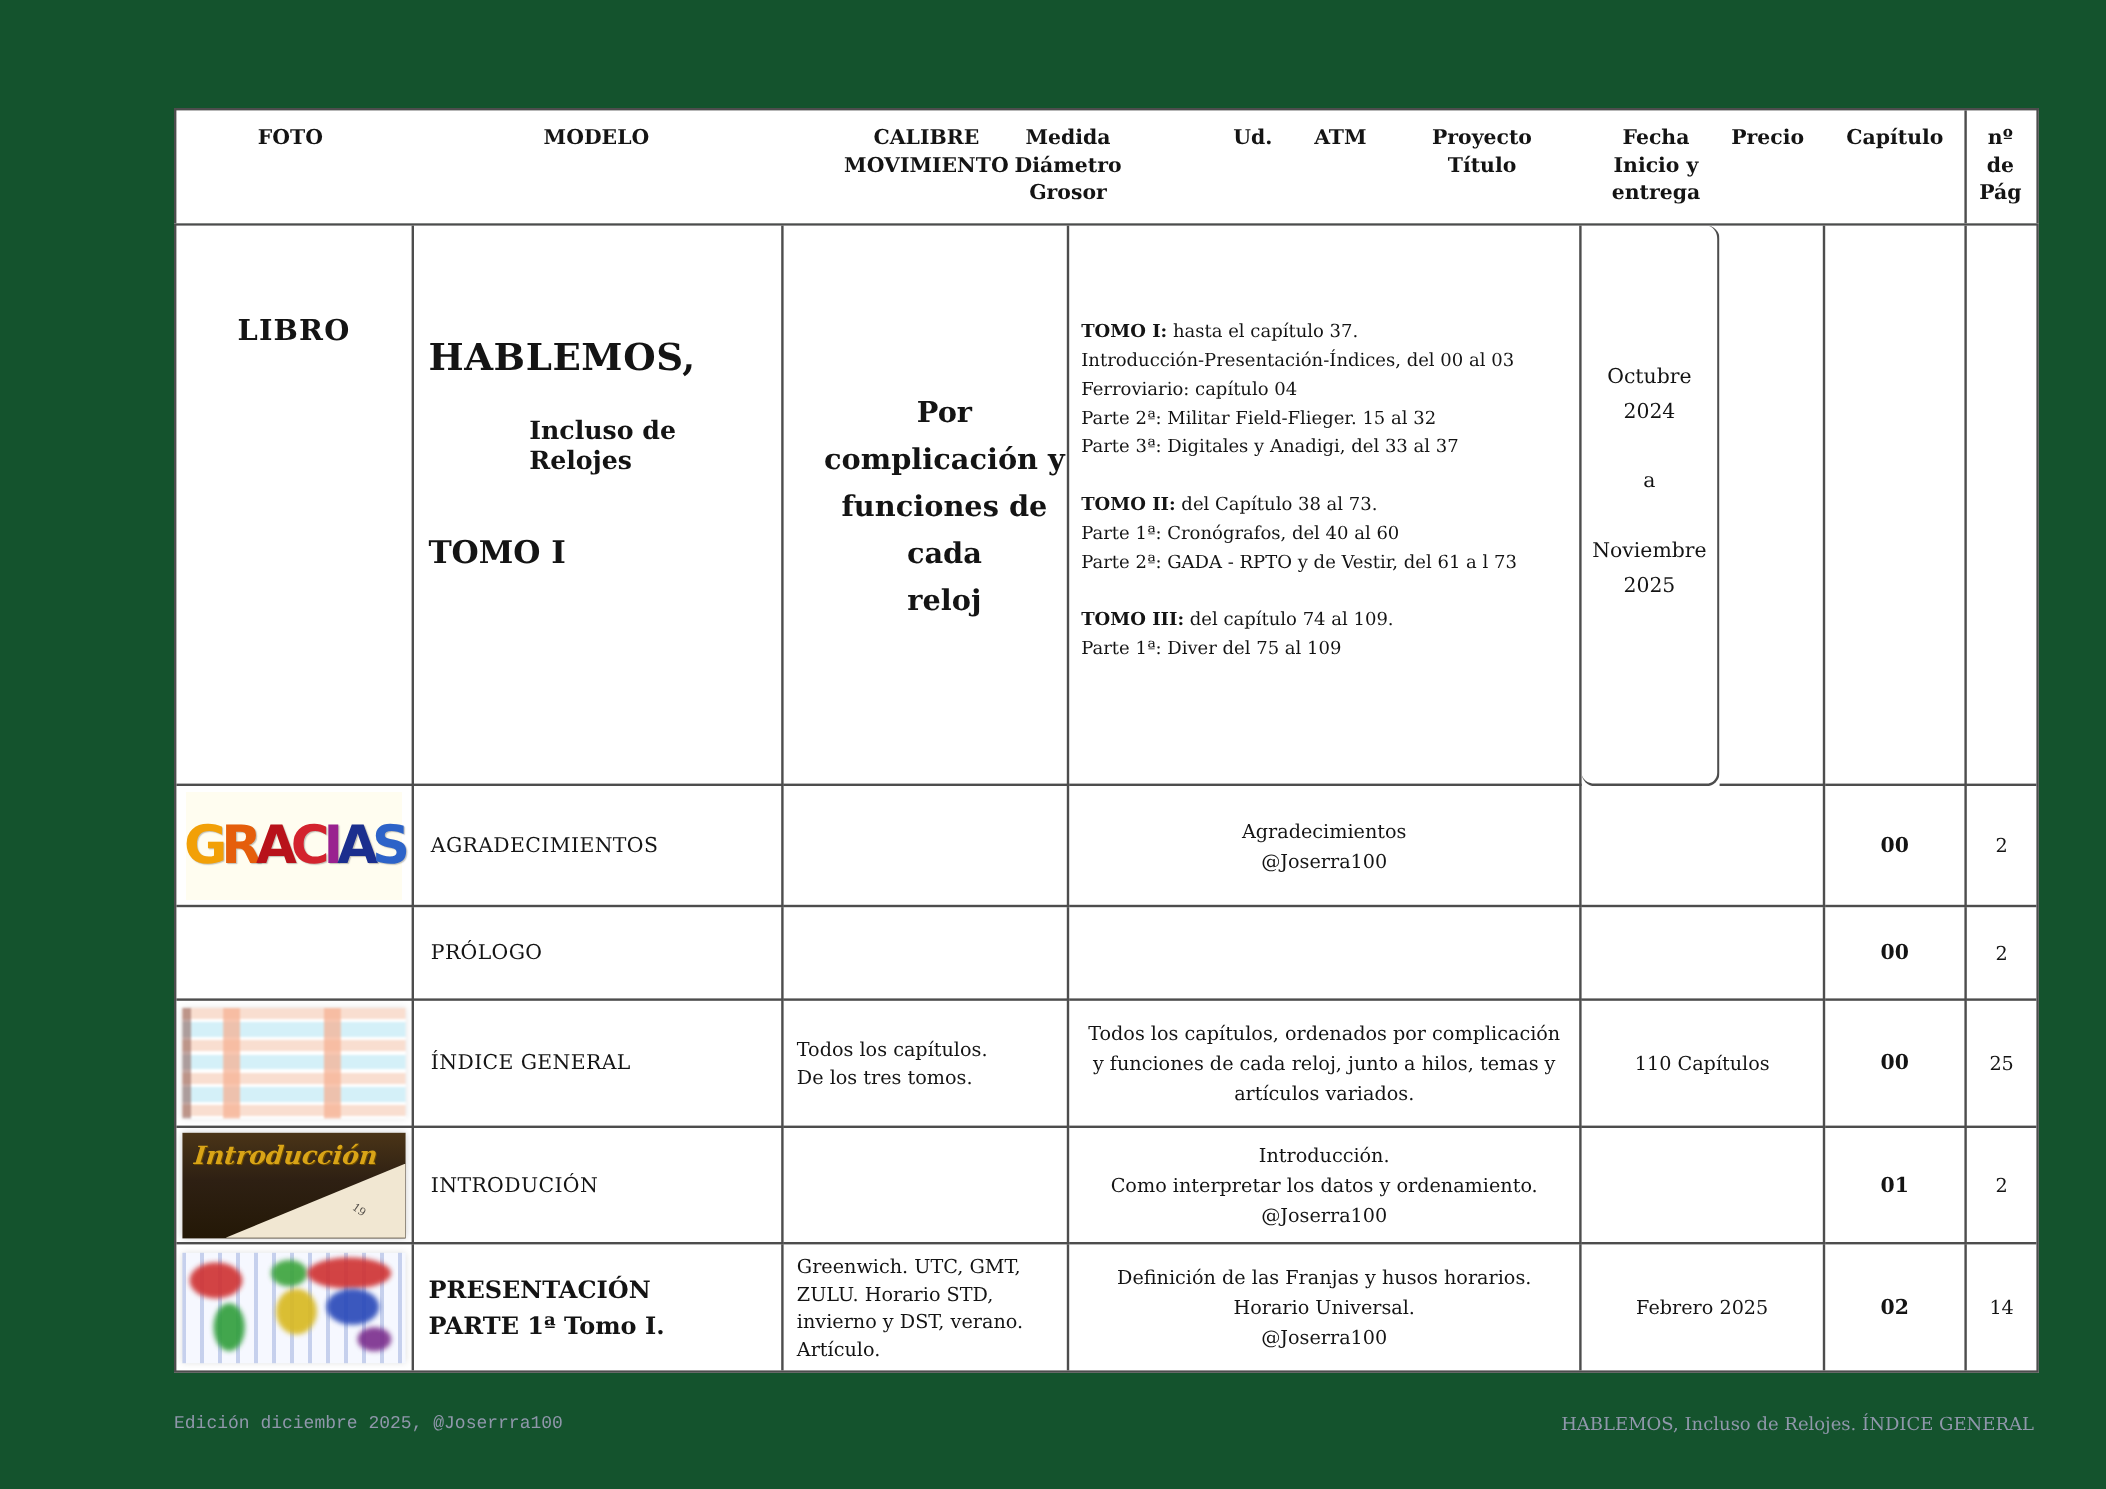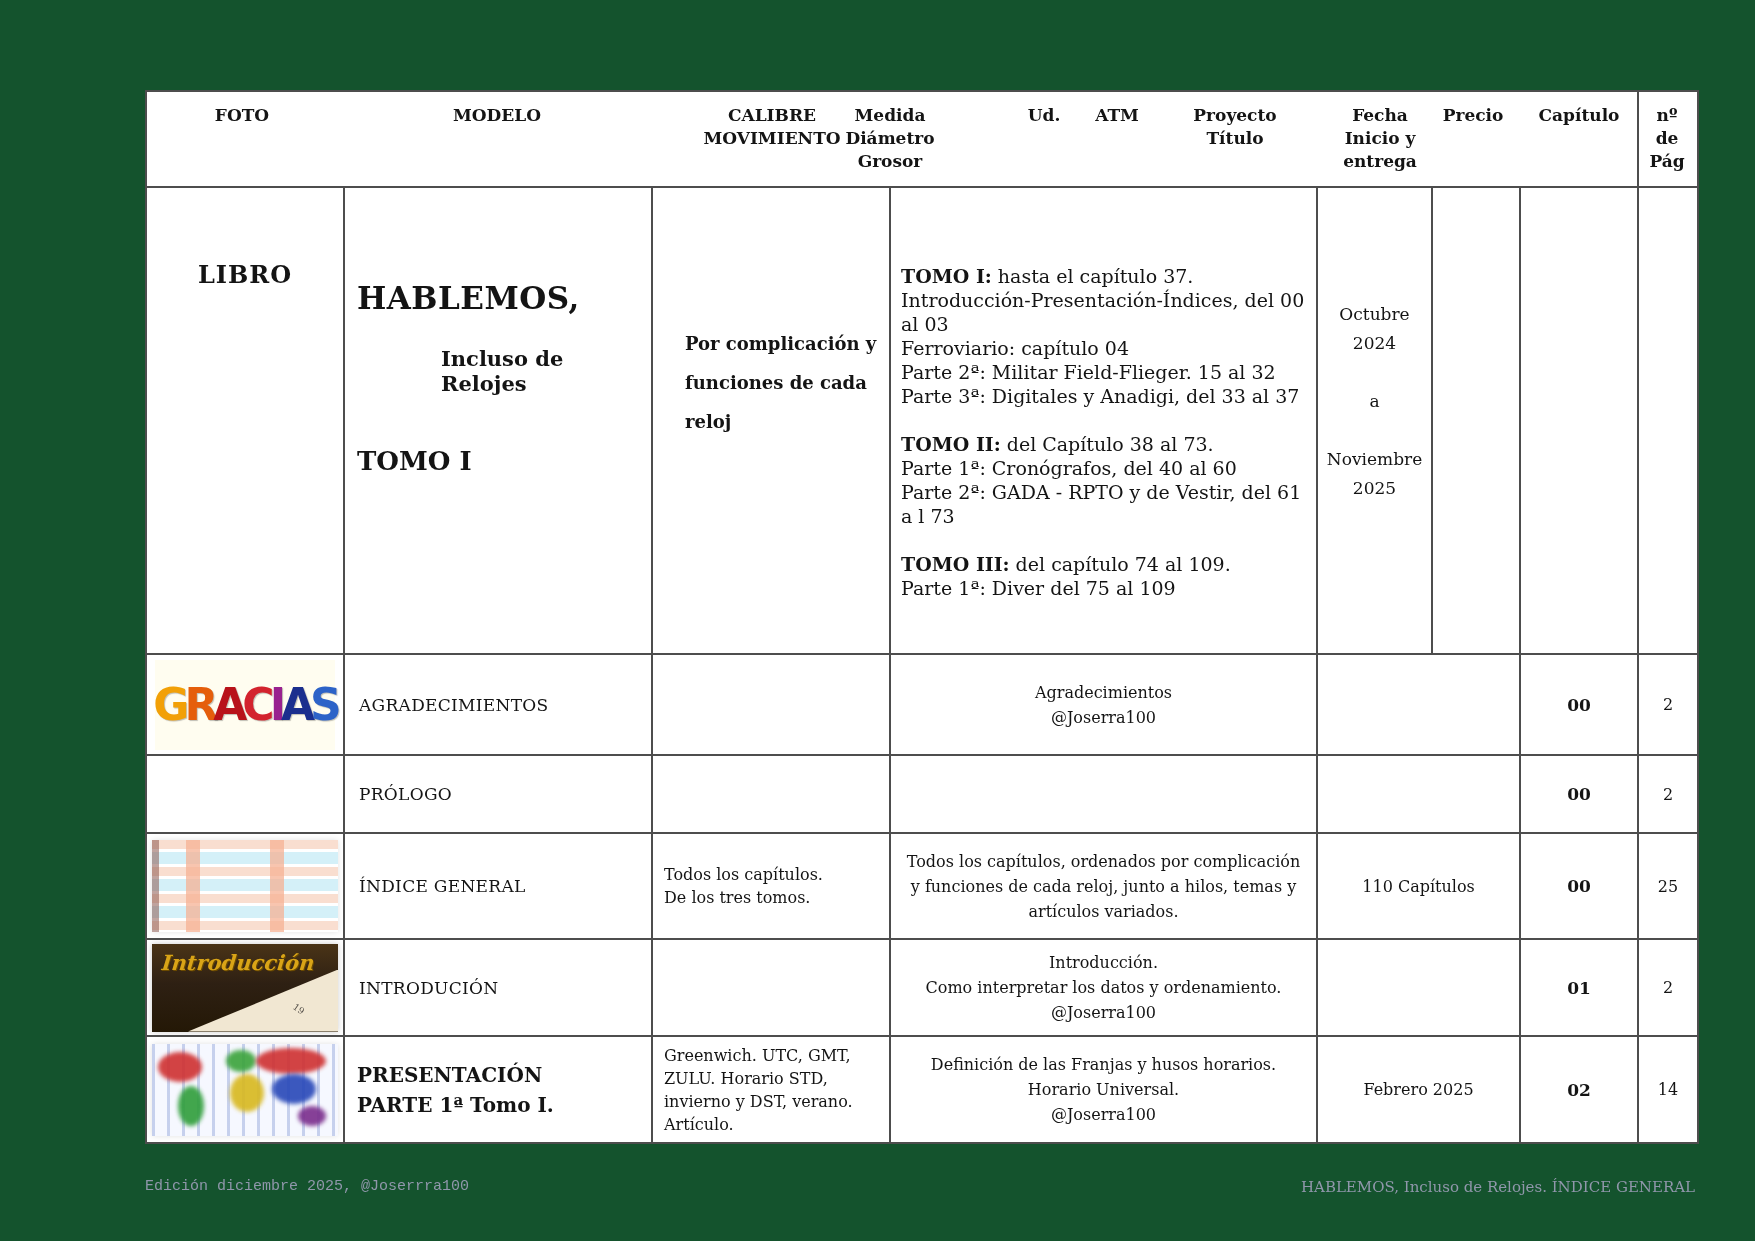--- a/index.html
+++ b/index.html
@@ -30,25 +30,25 @@
   .c.lastrow{border-bottom:none;}
   .sp2{grid-column:span 2;}
   .vcenter{display:flex;flex-direction:column;justify-content:center;}
   .hcenter{align-items:center;text-align:center;}
   
   .libro-cell{padding-top:72px;text-align:center;font-weight:bold;font-size:24px;letter-spacing:1px;}
   .modelo1{padding:92px 0 0 12px;}
   .hablemos{font-weight:bold;font-size:31px;letter-spacing:.5px;}
   .incluso{font-weight:bold;font-size:21px;padding-left:84px;margin-top:30px;}
   .tomo1{font-weight:bold;font-size:26px;margin-top:50px;}
-  .calibre1{padding-top:136px;font-weight:bold;font-size:18px;line-height:39px;padding-left:32px;}
-  .proy1{padding:76px 0 0 10px;font-size:19px;line-height:24px;}
+  .calibre1{padding-top:136px;text-align:center;font-weight:bold;font-size:24px;line-height:39px;padding-left:32px;}
+  .proy1{padding:76px 0 0 10px;font-size:15px;line-height:24px;}
   .pline b{font-weight:bold;}
   .pblank{height:24px;}
-  .fecha1{padding-top:112px;text-align:center;font-size:17px;}
+  .fecha1{padding-top:112px;text-align:center;font-size:17px;border-radius:11px;}
   .fl{min-height:29px;line-height:29px;}
   
   .mlabel{padding-left:14px;font-size:17px;letter-spacing:.3px;}
   .mlabel-bold{padding-left:12px;font-weight:bold;font-size:20px;line-height:30px;}
   .callist{padding-left:11px;font-size:16px;line-height:23px;}
   .proytxt{text-align:center;font-size:16px;line-height:25px;padding:0 6px;}
   .fectxt{text-align:center;font-size:16px;}
   .capnum{font-weight:bold;font-size:17px;text-align:center;}
   .pagnum{font-size:16px;text-align:center;}
   

